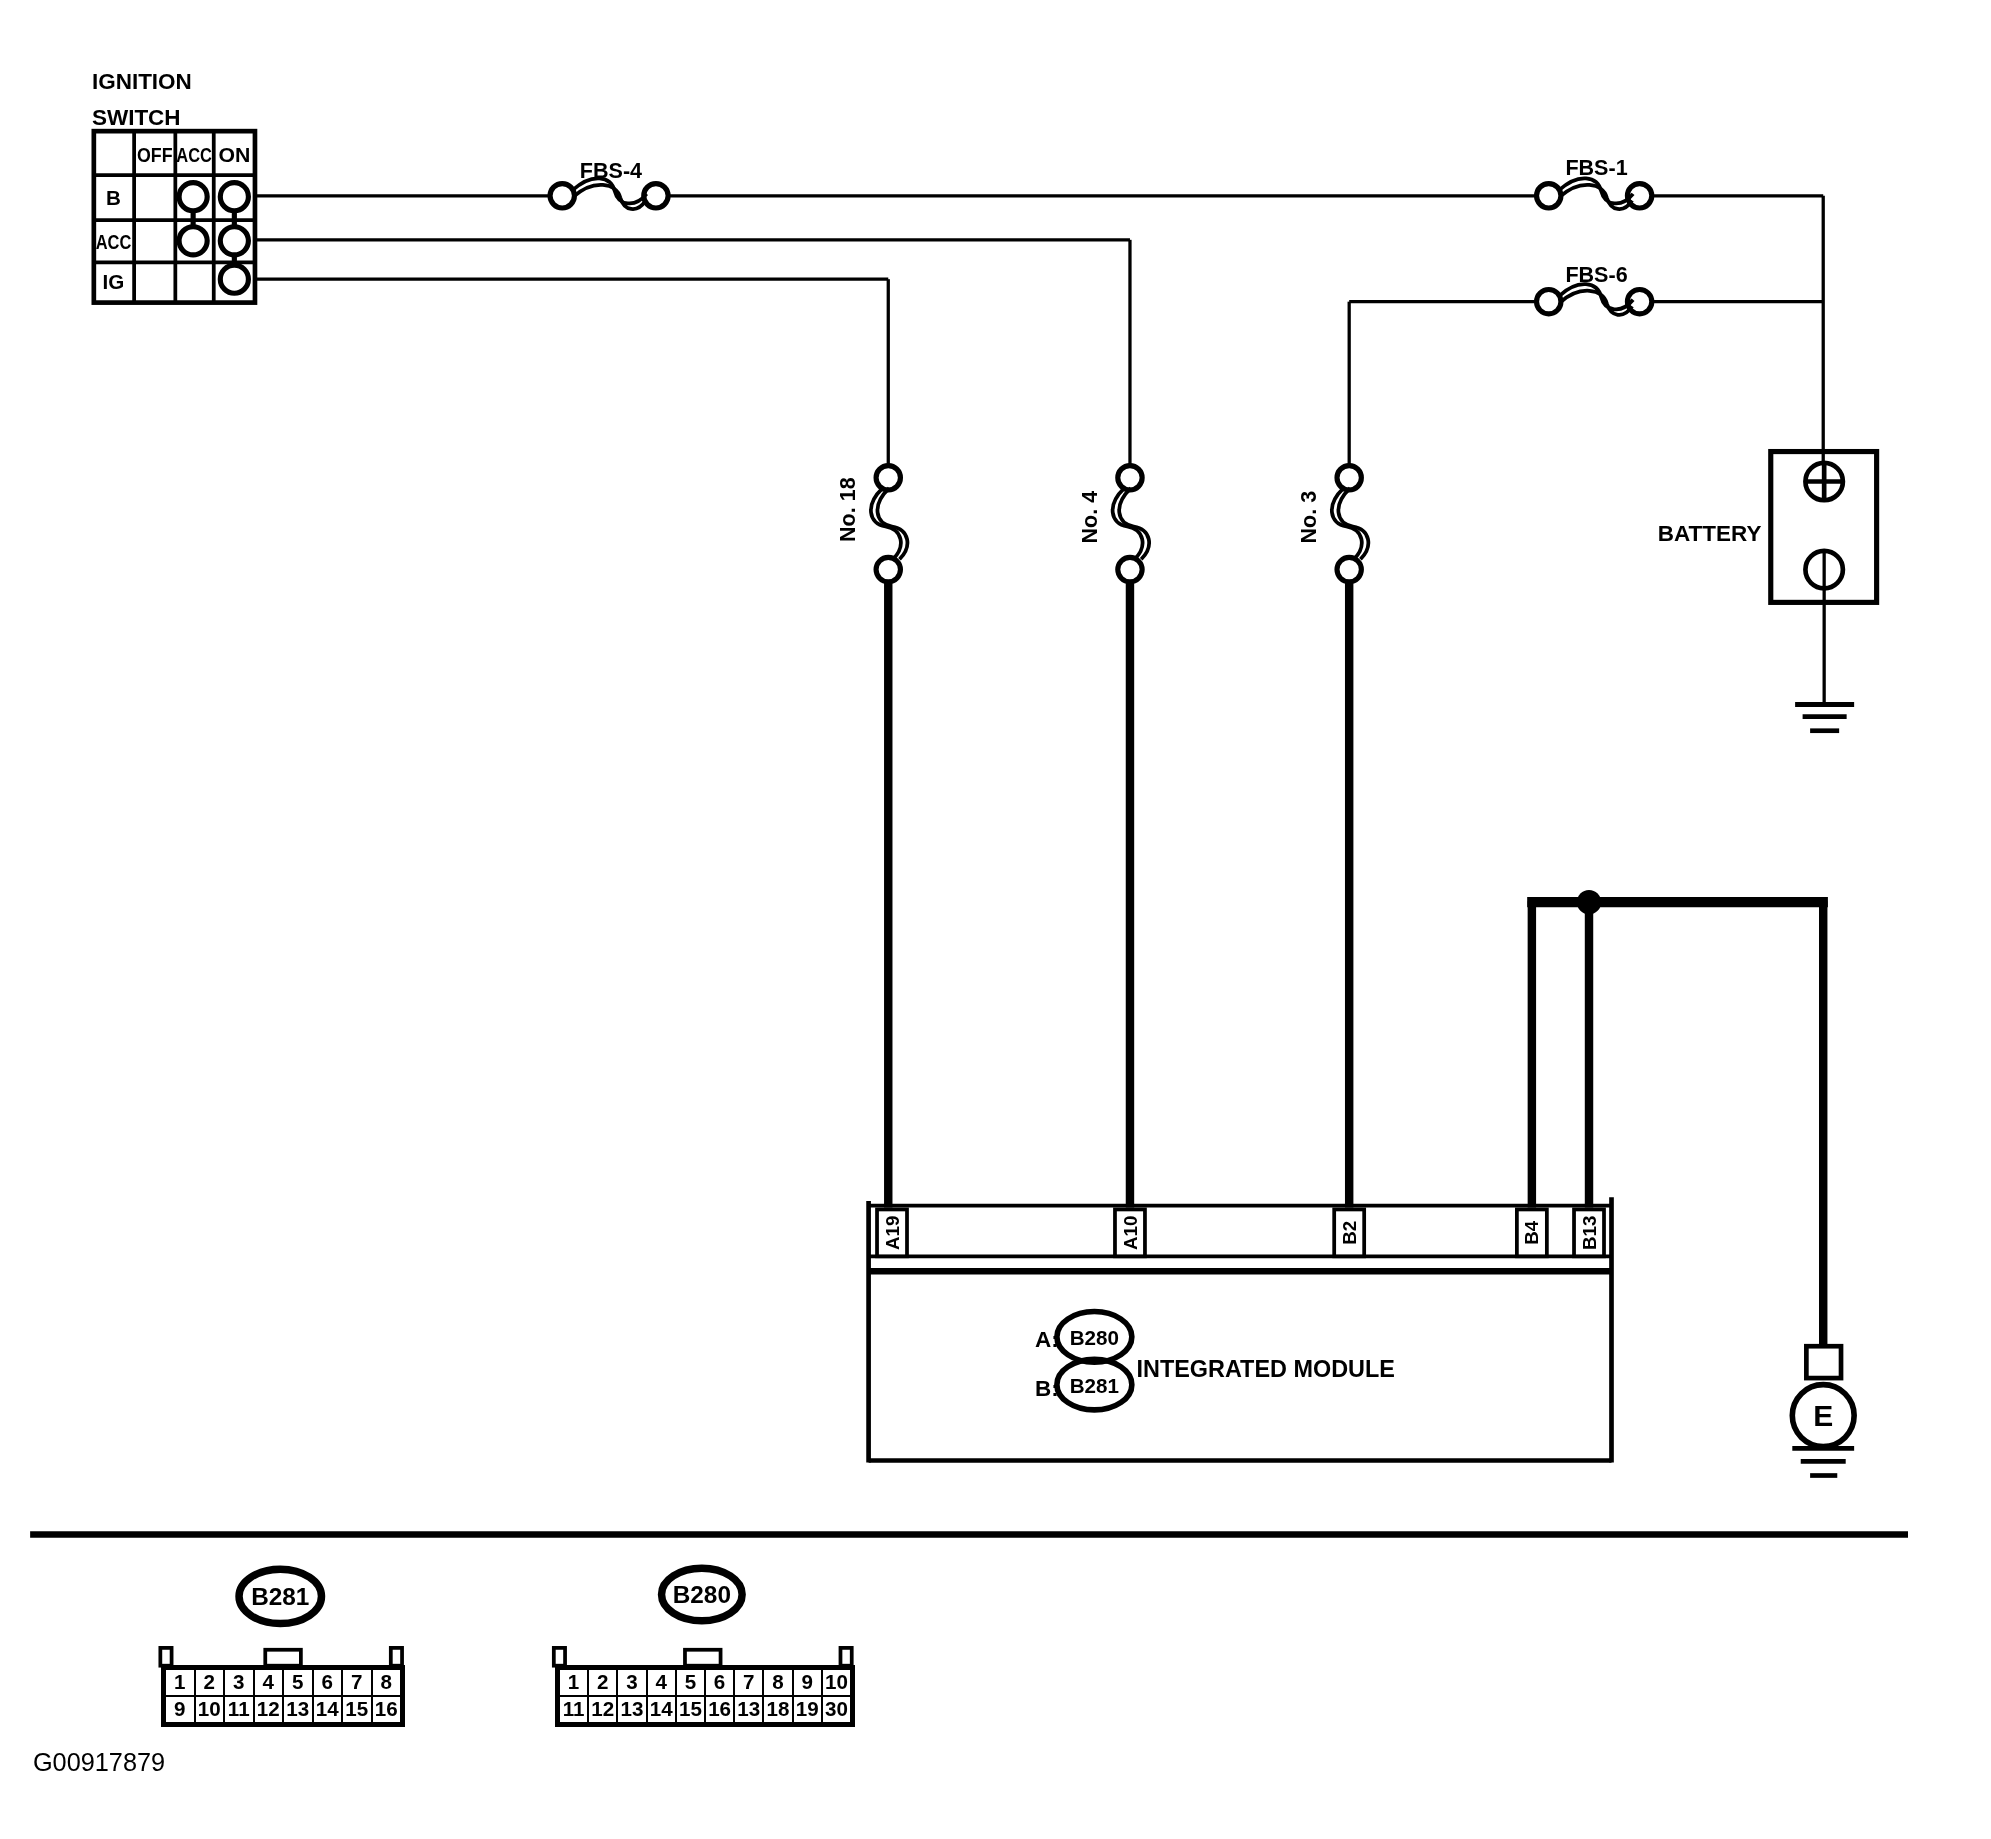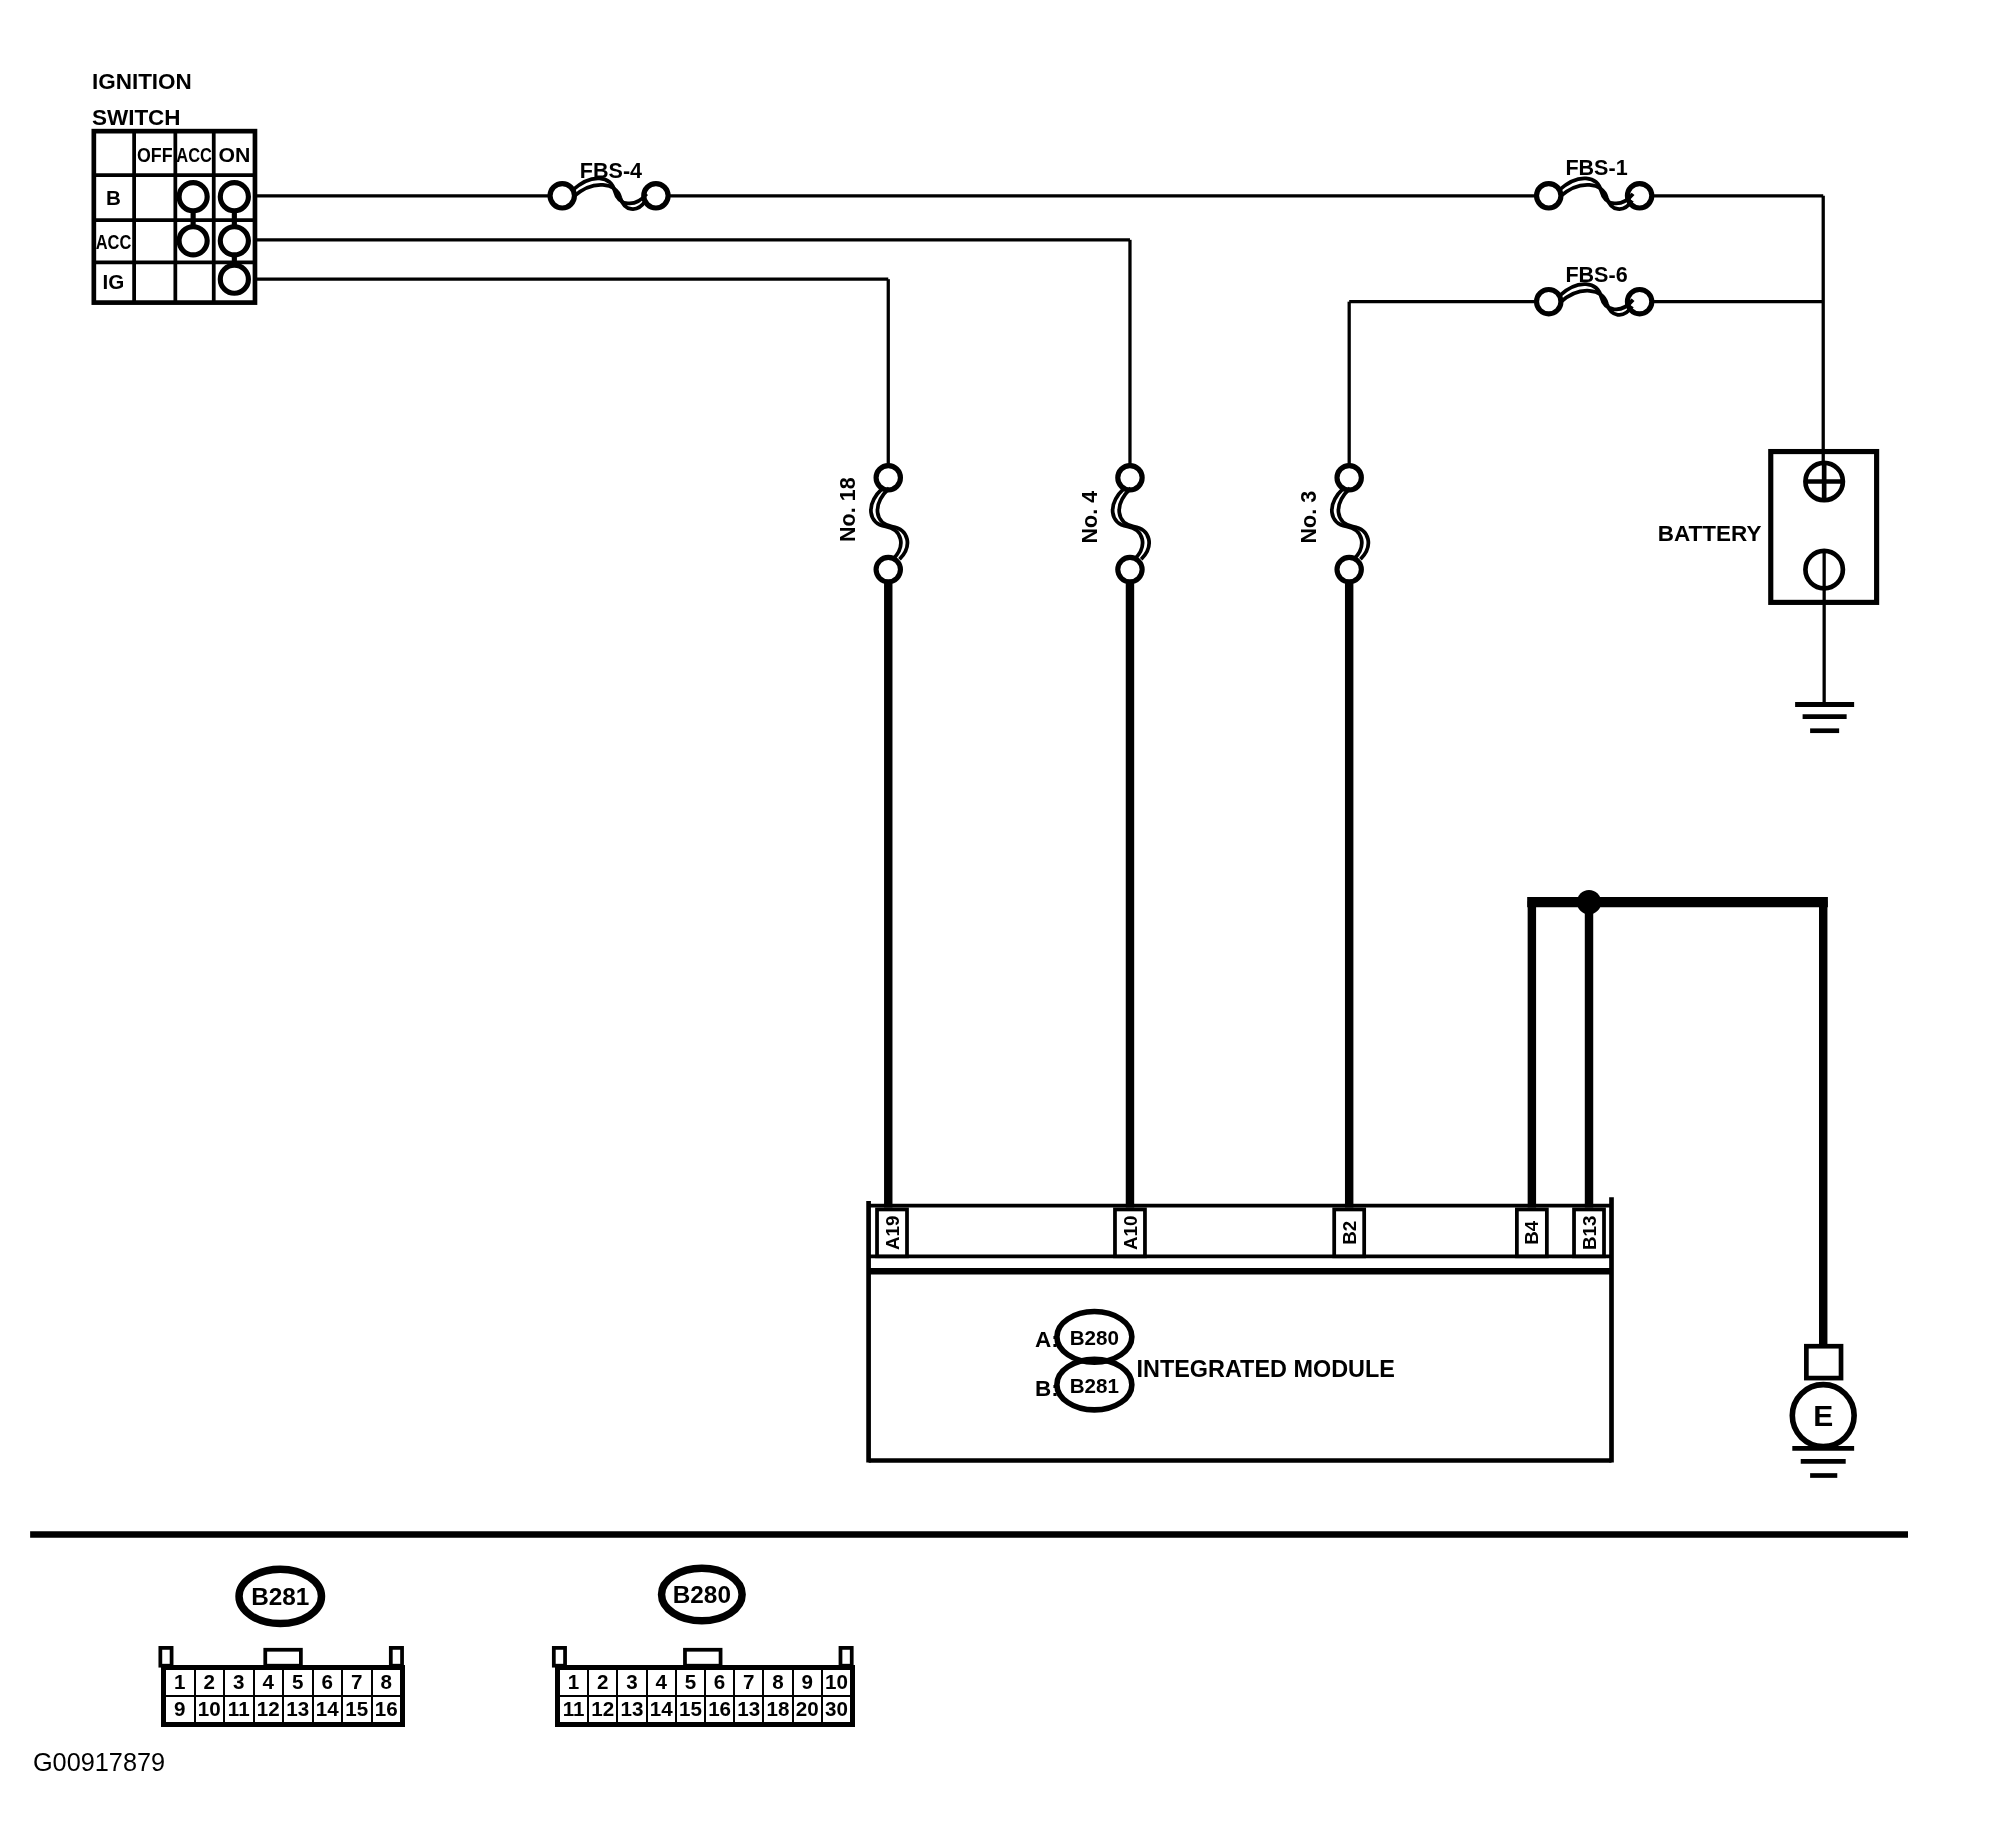--- a/index.html
+++ b/index.html
@@ -275,18 +275,18 @@
       <div class="ccell">9</div>
       <div class="ccell">10</div>
       <div class="ccell">11</div>
       <div class="ccell">12</div>
       <div class="ccell">13</div>
       <div class="ccell">14</div>
       <div class="ccell">15</div>
       <div class="ccell">16</div>
       <div class="ccell">13</div>
       <div class="ccell">18</div>
-      <div class="ccell">20</div>
+      <div class="ccell">19</div>
       <div class="ccell">30</div>
     </div>
 
 </div>
 
 
 </body></html>

